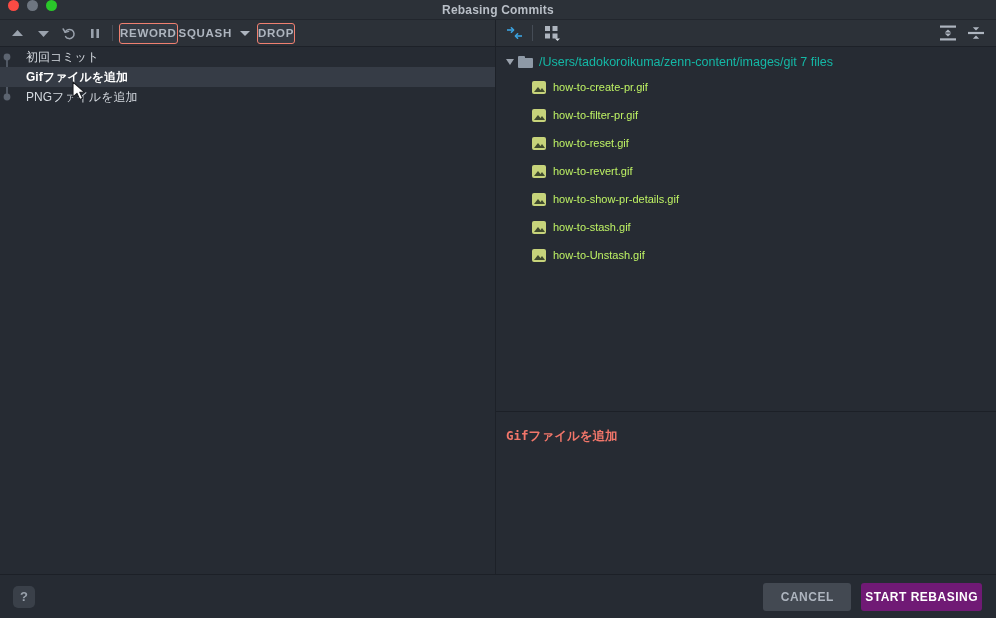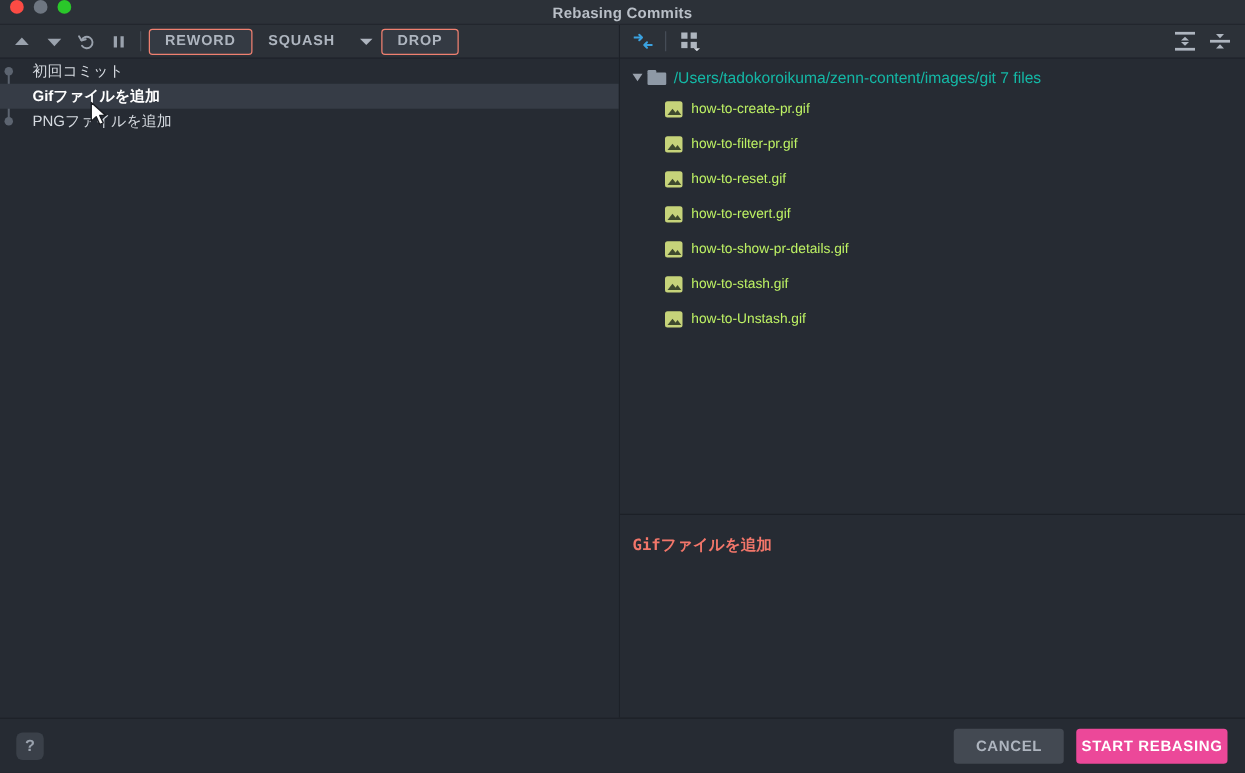--- a/index.html
+++ b/index.html
@@ -104,21 +104,21 @@
     cursor: default;
   }
   .tb-sep {
     width: 1px;
     height: 16px;
     background: #454c56;
     margin: 0 6px 0 4px;
   }
   .op-btn {
     height: 21px;
-    padding: 0 12px;
+    padding: 0 0;
     display: flex;
     align-items: center;
     justify-content: center;
     font-size: 11.5px;
     font-weight: bold;
     letter-spacing: .7px;
     color: #aeb5bf;
     border-radius: 3px;
     background: transparent;
     border: 1px solid transparent;
@@ -349,21 +349,21 @@
     justify-content: center;
     cursor: default;
     white-space: nowrap;
   }
   .footer-btn.cancel {
     background: #434952;
     color: #aeb5bf;
     margin-right: 10px;
   }
   .footer-btn.primary {
-    background: #ec4899;
+    background: #701a75;
     color: #ffffff;
   }
 
   
   .cursor {
     position: absolute;
     pointer-events: none;
     z-index: 50;
   }
 </style>

